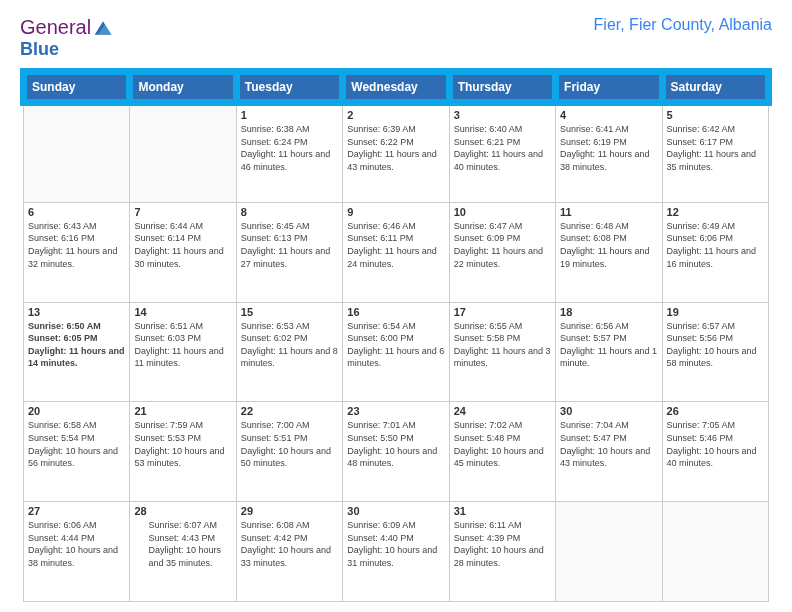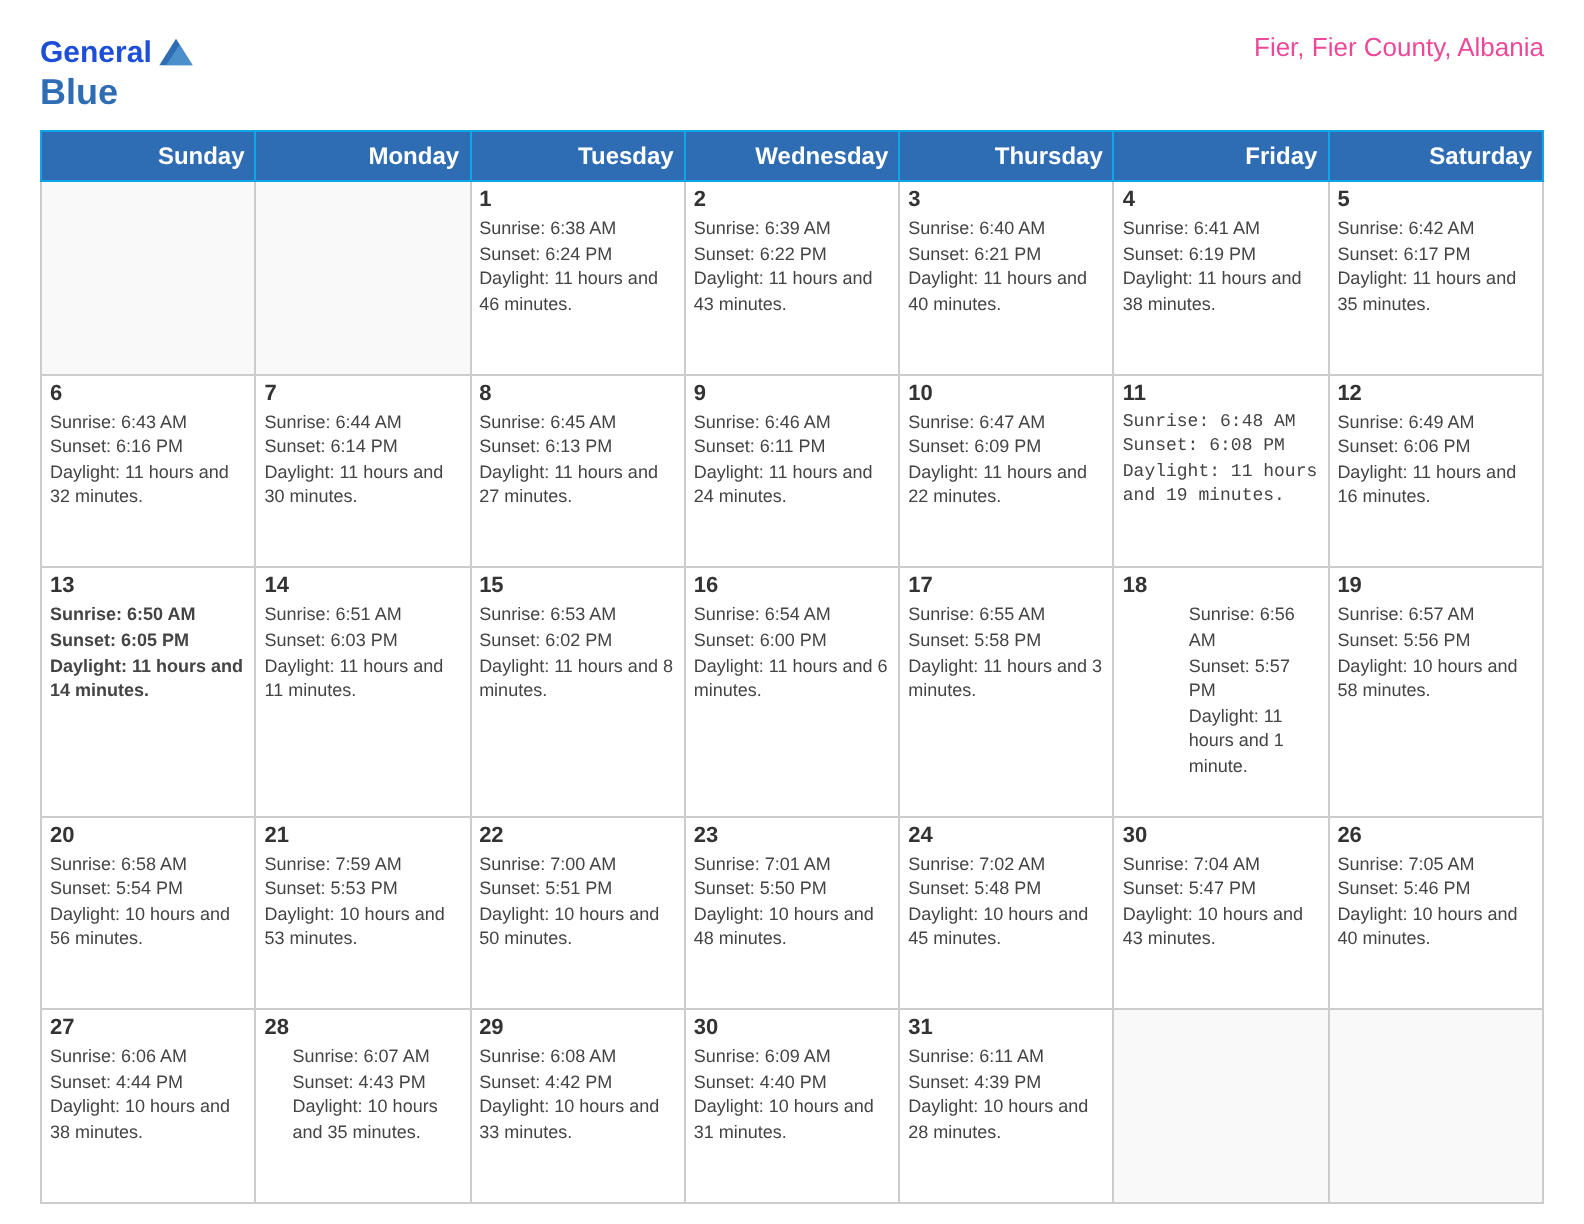--- a/index.html
+++ b/index.html
@@ -27,23 +27,23 @@
       display: flex;
       flex-direction: column;
       align-items: flex-start;
     }
     .logo-text {
       display: flex;
       align-items: center;
       gap: 0;
     }
     .logo-general {
-      font-size: 15px;
-      font-weight: bold;
-      color: #1d4ed8;
+      font-size: 20px;
+      font-weight: normal;
+      color: #701a75;
     }
     .logo-blue {
       font-size: 18px;
       font-weight: bold;
       color: #2e6db4;
     }
     .logo-icon {
       width: 20px;
       height: 20px;
       margin-left: 2px;
@@ -51,37 +51,37 @@
     .title-area {
       text-align: right;
     }
     .month-title {
       font-size: 32px;
       font-weight: 300;
       color: #333;
       line-height: 1.1;
     }
     .subtitle {
-      font-size: 13px;
-      color: #ec4899;
+      font-size: 16px;
+      color: #3b82f6;
     }
     .calendar {
       flex: 1;
       border: 1px solid #ccc;
       border-collapse: collapse;
       width: 100%;
       table-layout: fixed;
     }
     .calendar th {
       background-color: #2e6db4;
       color: #fff;
-      text-align: right;
+      text-align: left;
       padding: 5px 5px;
       font-size: 12px;
-      border: 1px solid #0ea5e9;
+      border: 7px solid #0ea5e9;
     }
     .calendar td {
       border: 1px solid #ccc;
       vertical-align: top;
       padding: 3px 4px;
       font-size: 9.5px;
       color: #333;
       height: 85px;
     }
     .day-num {
@@ -192,21 +192,21 @@
 Daylight: 11 hours and 24 minutes.</div>
           </td>
           <td>
             <span class="day-num">10</span>
             <div class="day-info" style="white-space: pre-line;">Sunrise: 6:47 AM
 Sunset: 6:09 PM
 Daylight: 11 hours and 22 minutes.</div>
           </td>
           <td>
             <span class="day-num">11</span>
-            <div class="day-info" style="white-space: pre-line; font-family: Liberation Mono, monospace;">Sunrise: 6:48 AM
+            <div class="day-info" style="white-space: pre-line;">Sunrise: 6:48 AM
 Sunset: 6:08 PM
 Daylight: 11 hours and 19 minutes.</div>
           </td>
           <td>
             <span class="day-num">12</span>
             <div class="day-info" style="white-space: pre-line;">Sunrise: 6:49 AM
 Sunset: 6:06 PM
 Daylight: 11 hours and 16 minutes.</div>
           </td>
         </tr>
@@ -236,21 +236,21 @@
 Daylight: 11 hours and 6 minutes.</div>
           </td>
           <td>
             <span class="day-num">17</span>
             <div class="day-info" style="white-space: pre-line;">Sunrise: 6:55 AM
 Sunset: 5:58 PM
 Daylight: 11 hours and 3 minutes.</div>
           </td>
           <td>
             <span class="day-num">18</span>
-            <div class="day-info" style="white-space: pre-line; margin-left: 33px;">Sunrise: 6:56 AM
+            <div class="day-info" style="white-space: pre-line;">Sunrise: 6:56 AM
 Sunset: 5:57 PM
 Daylight: 11 hours and 1 minute.</div>
           </td>
           <td>
             <span class="day-num">19</span>
             <div class="day-info" style="white-space: pre-line;">Sunrise: 6:57 AM
 Sunset: 5:56 PM
 Daylight: 10 hours and 58 minutes.</div>
           </td>
         </tr>

